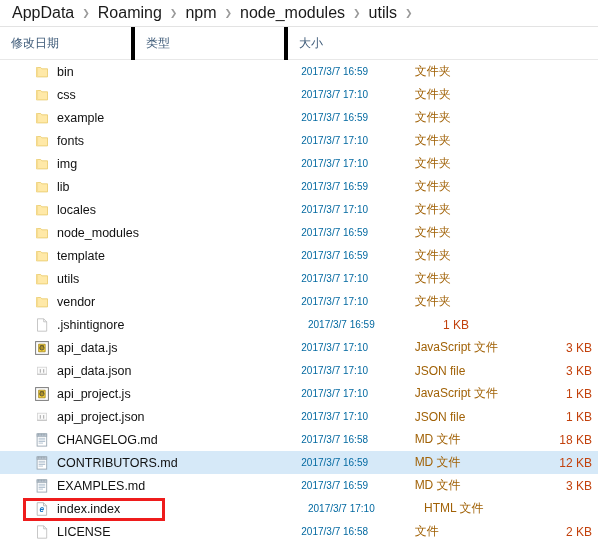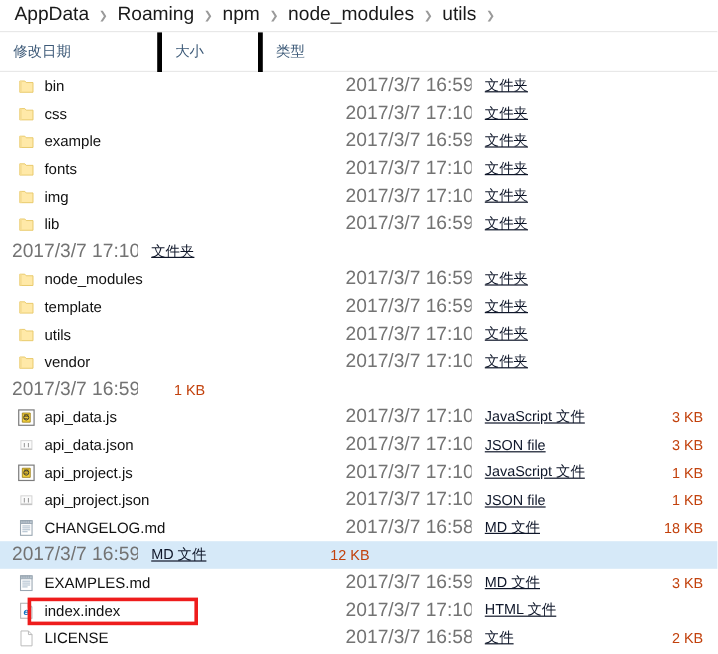--- a/index.html
+++ b/index.html
@@ -80,49 +80,49 @@
 
   
   .file-list {
     position: relative;
   }
   .row {
     height: 23px;
     display: flex;
     align-items: flex-end;
     position: relative;
+    padding-left: 20px;
   }
   .row.selected {
     background: #d6e9f8;
   }
   .cell {
     box-sizing: border-box;
     height: 23px;
     display: flex;
     align-items: center;
     overflow: hidden;
     white-space: nowrap;
   }
   .cell-name {
     width: 278px;
     padding-left: 14px;
     color: #111111;
   }
   .cell-date {
     width: 115px;
     padding-left: 10px;
-    color: #737373;
-    font-size: 16px;
+    color: #0369a1;
+    font-size: 10px;
   }
   .cell-type {
     width: 137px;
     padding-left: 11px;
-    color: #0f172a;
+    color: #a16207;
     font-size: 12px;
-    text-decoration: underline;
   }
   .cell-size {
     width: 62px;
     padding-right: 6px;
     justify-content: flex-end;
     color: #c2410c;
     font-size: 12px;
   }
   .fname {
     margin-left: 7px;
@@ -161,26 +161,26 @@
     <span class="crumb">node_modules</span>
     <span class="crumb-sep">❯</span>
     <span class="crumb">utils</span>
     <span class="crumb-sep">❯</span>
   </div>
 
 <div class="col-header">
   <div class="col col-date">
     <span>修改日期</span>
   </div>
+  <div class="col col-type">
+    <span>类型</span>
+  </div>
   <div class="col col-size">
     <span>大小</span>
   </div>
-  <div class="col col-type">
-    <span>类型</span>
-  </div>
 </div>
 
 <div class="file-list" id="file-list">
     <div class="row">
       <div class="cell cell-name">
         <span class="icon">
           <svg width="16" height="16" viewBox="0 0 16 16">
             <path d="M2.5 3.5h4.2l1.1 1.3h5.7v8.1h-11z" fill="#ffe9a8" stroke="#e8c96a" stroke-width="0.8"></path>
             <path d="M2.5 3.5h1.6v9.4H2.5z" fill="#f6dc92"></path>
           </svg>
@@ -255,20 +255,29 @@
             <path d="M2.5 3.5h1.6v9.4H2.5z" fill="#f6dc92"></path>
           </svg>
         </span>
         <span class="fname">lib</span>
       </div>
       <div class="cell cell-date">2017/3/7 16:59</div>
       <div class="cell cell-type">文件夹</div>
       <div class="cell cell-size"></div>
     </div>
     <div class="row">
+      <div class="cell cell-name">
+        <span class="icon">
+          <svg width="16" height="16" viewBox="0 0 16 16">
+            <path d="M2.5 3.5h4.2l1.1 1.3h5.7v8.1h-11z" fill="#ffe9a8" stroke="#e8c96a" stroke-width="0.8"></path>
+            <path d="M2.5 3.5h1.6v9.4H2.5z" fill="#f6dc92"></path>
+          </svg>
+        </span>
+        <span class="fname">locales</span>
+      </div>
       <div class="cell cell-date">2017/3/7 17:10</div>
       <div class="cell cell-type">文件夹</div>
       <div class="cell cell-size"></div>
     </div>
     <div class="row">
       <div class="cell cell-name">
         <span class="icon">
           <svg width="16" height="16" viewBox="0 0 16 16">
             <path d="M2.5 3.5h4.2l1.1 1.3h5.7v8.1h-11z" fill="#ffe9a8" stroke="#e8c96a" stroke-width="0.8"></path>
             <path d="M2.5 3.5h1.6v9.4H2.5z" fill="#f6dc92"></path>
@@ -316,20 +325,29 @@
             <path d="M2.5 3.5h1.6v9.4H2.5z" fill="#f6dc92"></path>
           </svg>
         </span>
         <span class="fname">vendor</span>
       </div>
       <div class="cell cell-date">2017/3/7 17:10</div>
       <div class="cell cell-type">文件夹</div>
       <div class="cell cell-size"></div>
     </div>
     <div class="row">
+      <div class="cell cell-name">
+        <span class="icon">
+          <svg width="16" height="16" viewBox="0 0 16 16">
+            <path d="M3.5 1.8h6.2l3 3v9.4h-9.2z" fill="#ffffff" stroke="#b9b9b9" stroke-width="0.8"></path>
+            <path d="M9.7 1.8v3h3" fill="none" stroke="#b9b9b9" stroke-width="0.8"></path>
+          </svg>
+        </span>
+        <span class="fname">.jshintignore</span>
+      </div>
       <div class="cell cell-date">2017/3/7 16:59</div>
       <div class="cell cell-size">1 KB</div>
     </div>
     <div class="row">
       <div class="cell cell-name">
         <span class="icon">
           <svg width="16" height="16" viewBox="0 0 16 16">
             <rect x="1.6" y="1.6" width="12.8" height="12.8" fill="#fdfdfd" stroke="#7c7c7c" stroke-width="1"></rect>
             <path d="M4.6 4.2h6.6v7.6H4.6z" fill="#f5d13c" stroke="#9a7d18" stroke-width="0.7"></path>
             <path d="M5.8 5.6h4.2M5.8 7.2h4.2M5.8 8.8h3.2" stroke="#6b5510" stroke-width="0.7"></path>
@@ -398,34 +416,45 @@
             <path d="M4.6 6.3h6.6M4.6 7.9h6.6M4.6 9.5h6.6M4.6 11.1h4.4" stroke="#9fb2c4" stroke-width="0.75"></path>
           </svg>
         </span>
         <span class="fname">CHANGELOG.md</span>
       </div>
       <div class="cell cell-date">2017/3/7 16:58</div>
       <div class="cell cell-type">MD 文件</div>
       <div class="cell cell-size">18 KB</div>
     </div>
     <div class="row selected">
-      <div class="cell cell-date">2017/3/7 16:59</div>
-      <div class="cell cell-type">MD 文件</div>
-      <div class="cell cell-size">12 KB</div>
-    </div>
-    <div class="row">
       <div class="cell cell-name">
         <span class="icon">
           <svg width="16" height="16" viewBox="0 0 16 16">
             <rect x="3.1" y="1.9" width="9.6" height="12.2" fill="#ffffff" stroke="#9aa7b2" stroke-width="0.9"></rect>
             <rect x="3.1" y="1.9" width="9.6" height="2.4" fill="#c9d3dc" stroke="#9aa7b2" stroke-width="0.8"></rect>
             <path d="M4.4 1.6v2.2M6.0 1.6v2.2M7.6 1.6v2.2M9.2 1.6v2.2M10.8 1.6v2.2" stroke="#8b99a6" stroke-width="0.7"></path>
             <path d="M4.6 6.3h6.6M4.6 7.9h6.6M4.6 9.5h6.6M4.6 11.1h4.4" stroke="#9fb2c4" stroke-width="0.75"></path>
           </svg>
         </span>
+        <span class="fname">CONTRIBUTORS.md</span>
+      </div>
+      <div class="cell cell-date">2017/3/7 16:59</div>
+      <div class="cell cell-type">MD 文件</div>
+      <div class="cell cell-size">12 KB</div>
+    </div>
+    <div class="row">
+      <div class="cell cell-name">
+        <span class="icon">
+          <svg width="16" height="16" viewBox="0 0 16 16">
+            <rect x="3.1" y="1.9" width="9.6" height="12.2" fill="#ffffff" stroke="#9aa7b2" stroke-width="0.9"></rect>
+            <rect x="3.1" y="1.9" width="9.6" height="2.4" fill="#c9d3dc" stroke="#9aa7b2" stroke-width="0.8"></rect>
+            <path d="M4.4 1.6v2.2M6.0 1.6v2.2M7.6 1.6v2.2M9.2 1.6v2.2M10.8 1.6v2.2" stroke="#8b99a6" stroke-width="0.7"></path>
+            <path d="M4.6 6.3h6.6M4.6 7.9h6.6M4.6 9.5h6.6M4.6 11.1h4.4" stroke="#9fb2c4" stroke-width="0.75"></path>
+          </svg>
+        </span>
         <span class="fname">EXAMPLES.md</span>
       </div>
       <div class="cell cell-date">2017/3/7 16:59</div>
       <div class="cell cell-type">MD 文件</div>
       <div class="cell cell-size">3 KB</div>
     </div>
     <div class="row">
       <div class="cell cell-name">
         <span class="icon">
           <svg width="16" height="16" viewBox="0 0 16 16">

